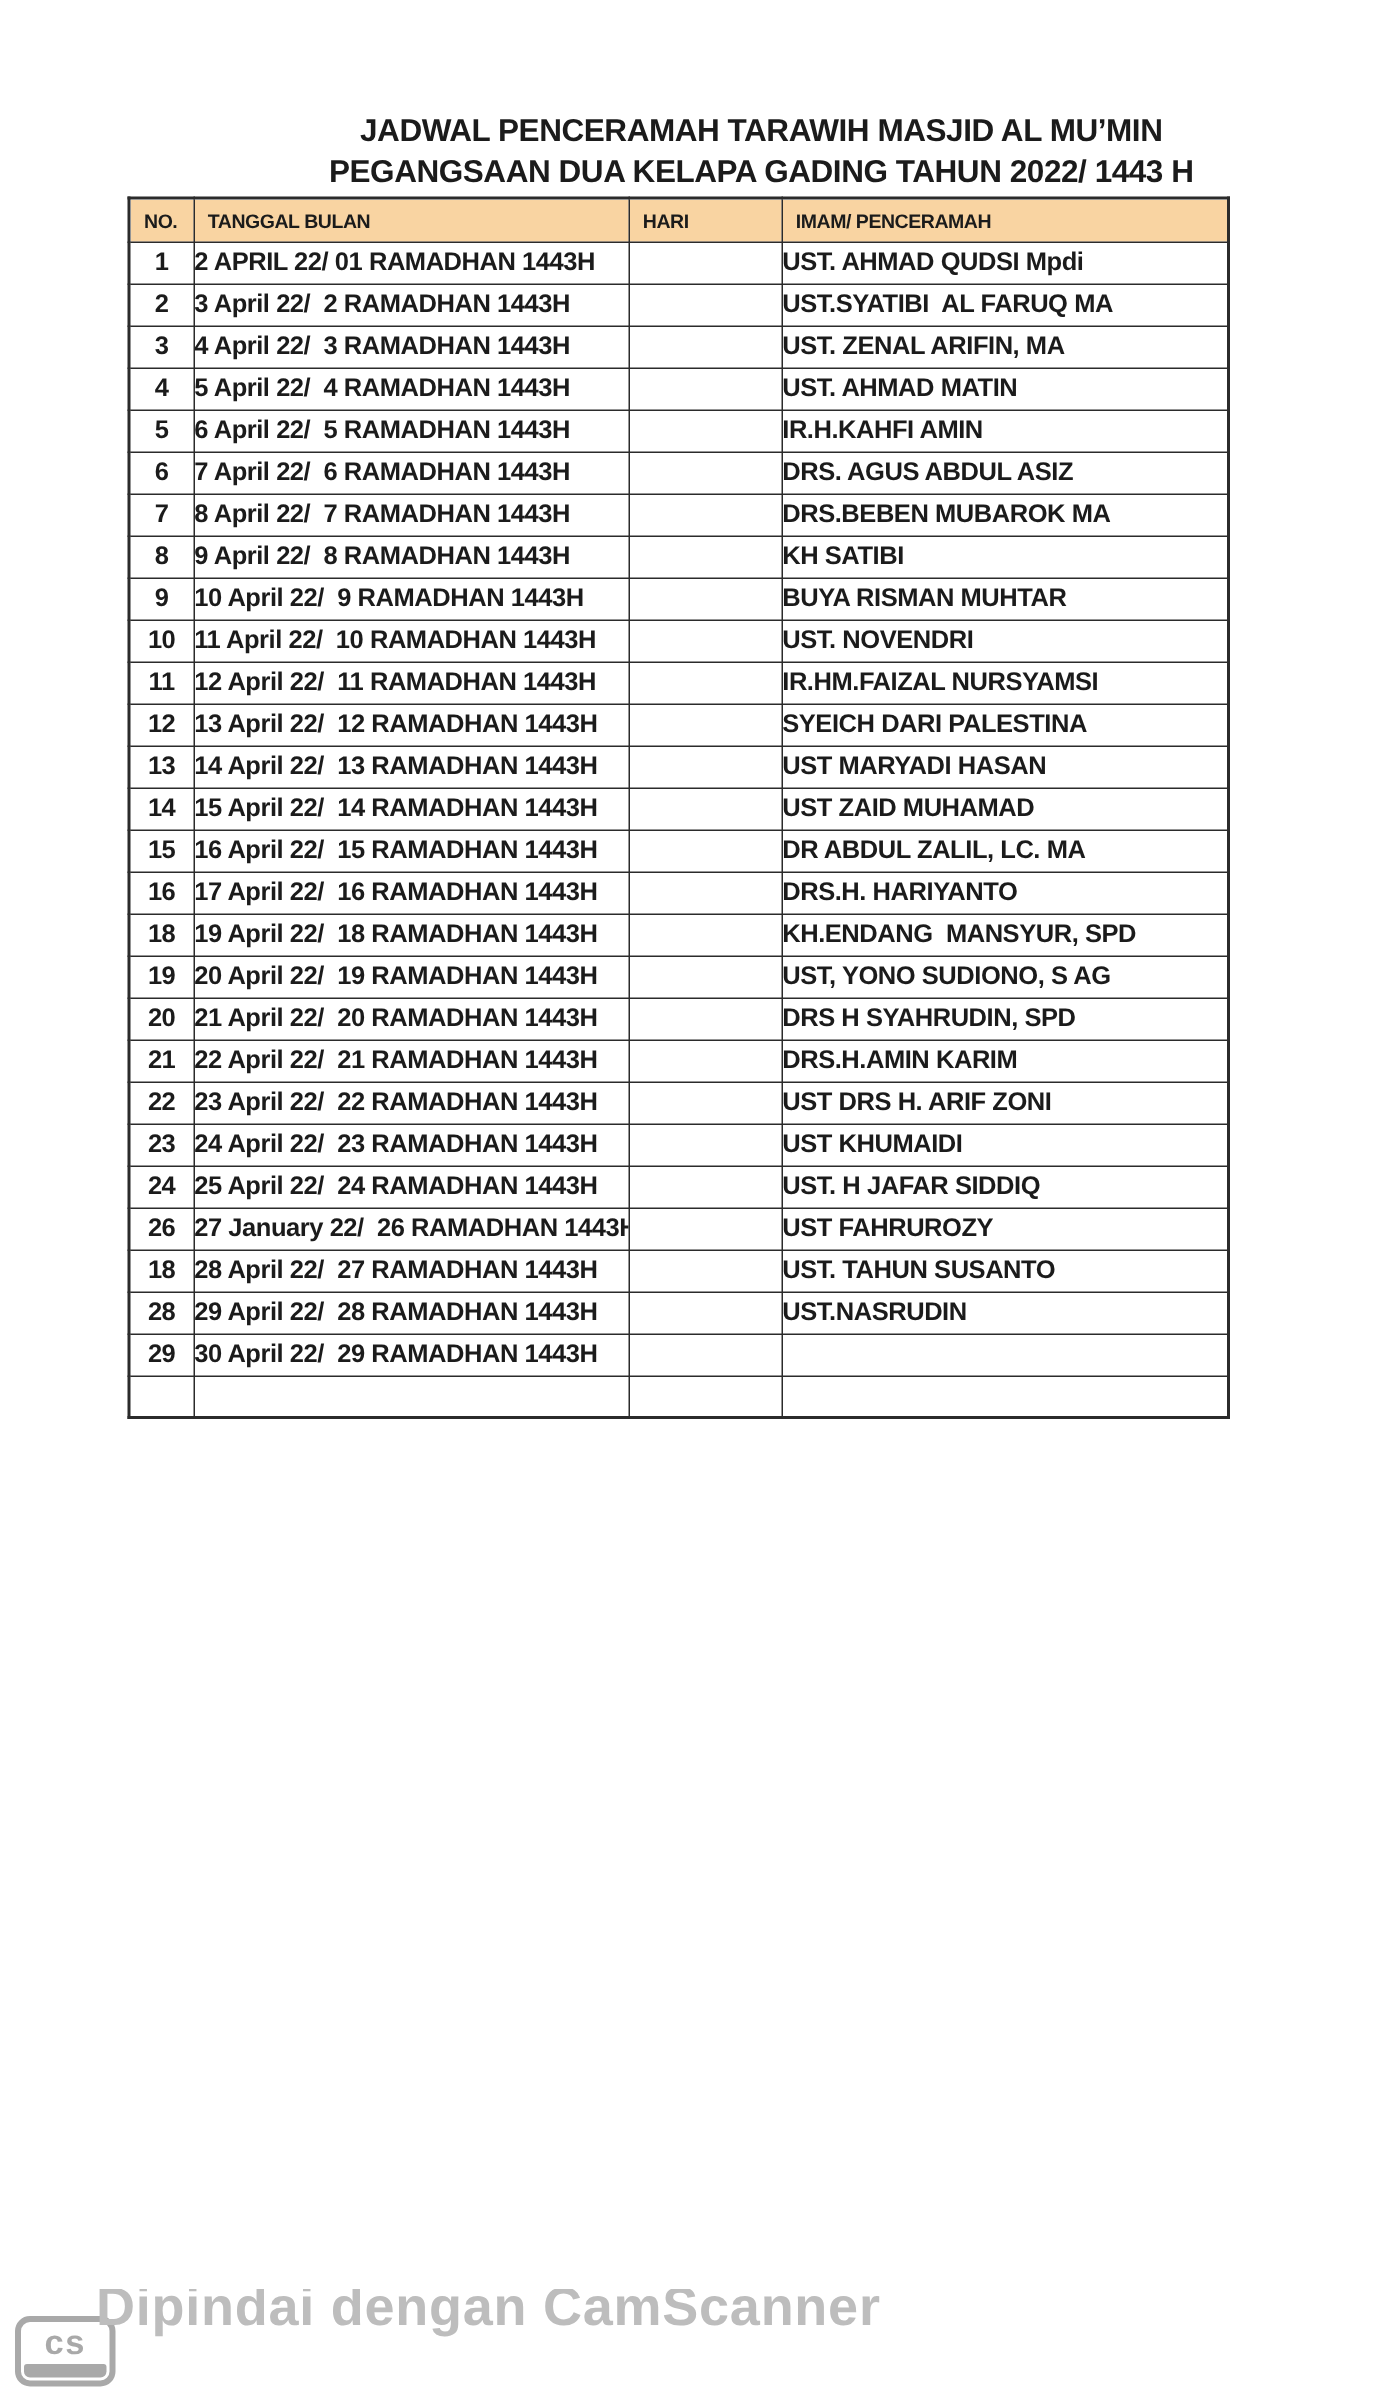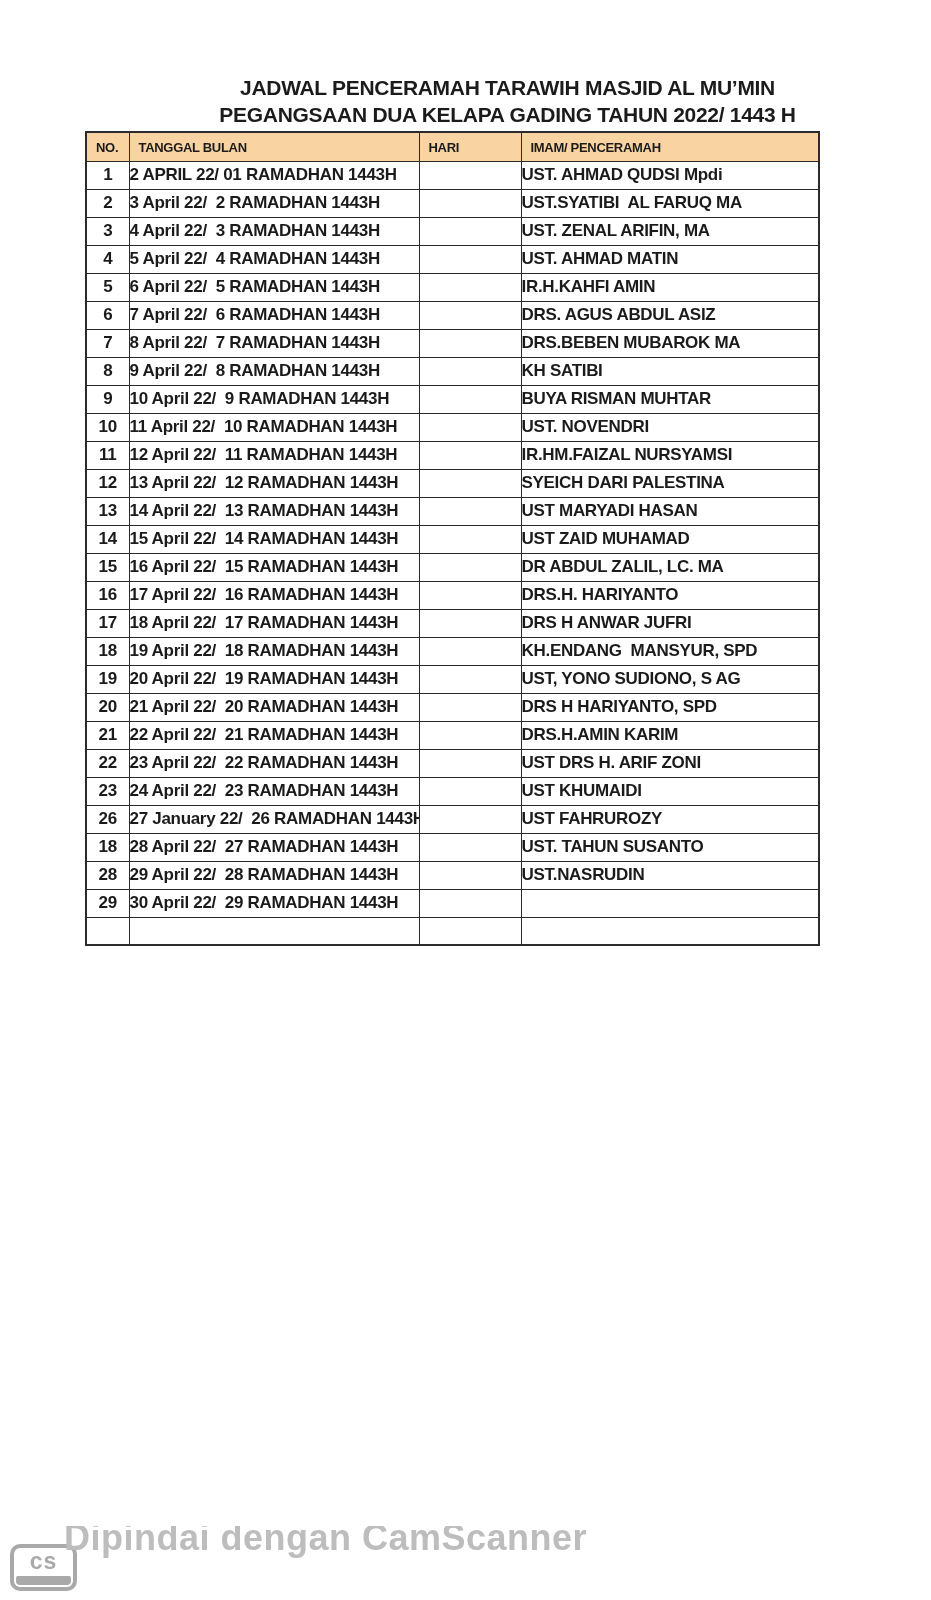--- a/index.html
+++ b/index.html
@@ -183,60 +183,60 @@
         <td class="c-hari"></td>
         <td class="c-imam">DR ABDUL ZALIL, LC. MA</td>
       </tr>
       <tr>
         <td class="c-no">16</td>
         <td class="c-tanggal">17 April 22/  16 RAMADHAN 1443H</td>
         <td class="c-hari"></td>
         <td class="c-imam">DRS.H. HARIYANTO</td>
       </tr>
       <tr>
-        <td class="c-no">17</td>
-        <td class="c-tanggal">18 April 22/  17 RAMADHAN 1443H</td>
-        <td class="c-hari"></td>
-        <td class="c-imam">DRS H ANWAR JUFRI</td>
-      </tr>
-      <tr>
         <td class="c-no">18</td>
         <td class="c-tanggal">19 April 22/  18 RAMADHAN 1443H</td>
         <td class="c-hari"></td>
         <td class="c-imam">KH.ENDANG  MANSYUR, SPD</td>
       </tr>
       <tr>
         <td class="c-no">19</td>
         <td class="c-tanggal">20 April 22/  19 RAMADHAN 1443H</td>
         <td class="c-hari"></td>
         <td class="c-imam">UST, YONO SUDIONO, S AG</td>
       </tr>
       <tr>
         <td class="c-no">20</td>
         <td class="c-tanggal">21 April 22/  20 RAMADHAN 1443H</td>
         <td class="c-hari"></td>
-        <td class="c-imam">DRS H HARIYANTO, SPD</td>
+        <td class="c-imam">DRS H SYAHRUDIN, SPD</td>
       </tr>
       <tr>
         <td class="c-no">21</td>
         <td class="c-tanggal">22 April 22/  21 RAMADHAN 1443H</td>
         <td class="c-hari"></td>
         <td class="c-imam">DRS.H.AMIN KARIM</td>
       </tr>
       <tr>
         <td class="c-no">22</td>
         <td class="c-tanggal">23 April 22/  22 RAMADHAN 1443H</td>
         <td class="c-hari"></td>
         <td class="c-imam">UST DRS H. ARIF ZONI</td>
       </tr>
       <tr>
         <td class="c-no">23</td>
         <td class="c-tanggal">24 April 22/  23 RAMADHAN 1443H</td>
         <td class="c-hari"></td>
         <td class="c-imam">UST KHUMAIDI</td>
+      </tr>
+      <tr>
+        <td class="c-no">24</td>
+        <td class="c-tanggal">25 April 22/  24 RAMADHAN 1443H</td>
+        <td class="c-hari"></td>
+        <td class="c-imam">UST. H JAFAR SIDDIQ</td>
       </tr>
       <tr>
         <td class="c-no">26</td>
         <td class="c-tanggal">27 January 22/  26 RAMADHAN 1443H</td>
         <td class="c-hari"></td>
         <td class="c-imam">UST FAHRUROZY</td>
       </tr>
       <tr>
         <td class="c-no">18</td>
         <td class="c-tanggal">28 April 22/  27 RAMADHAN 1443H</td>

